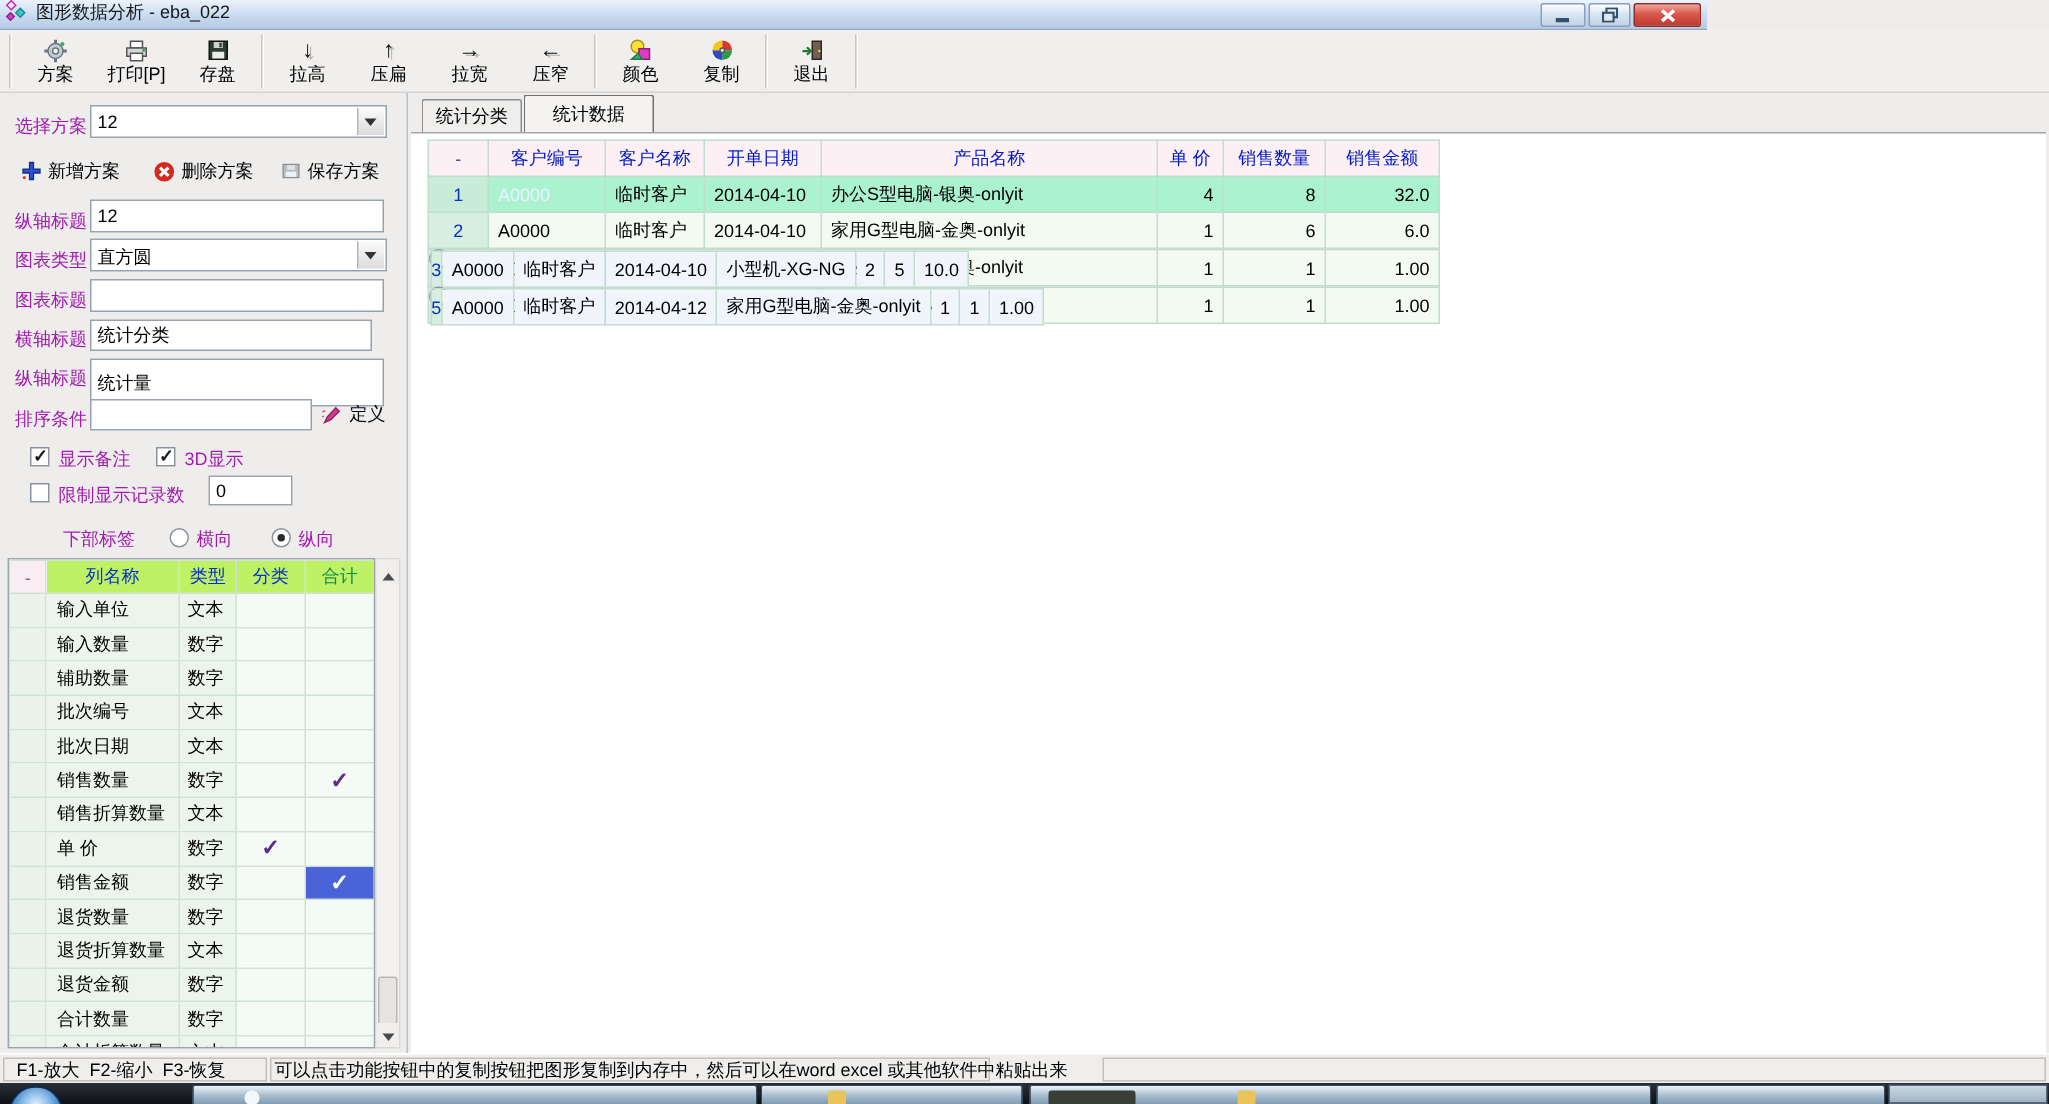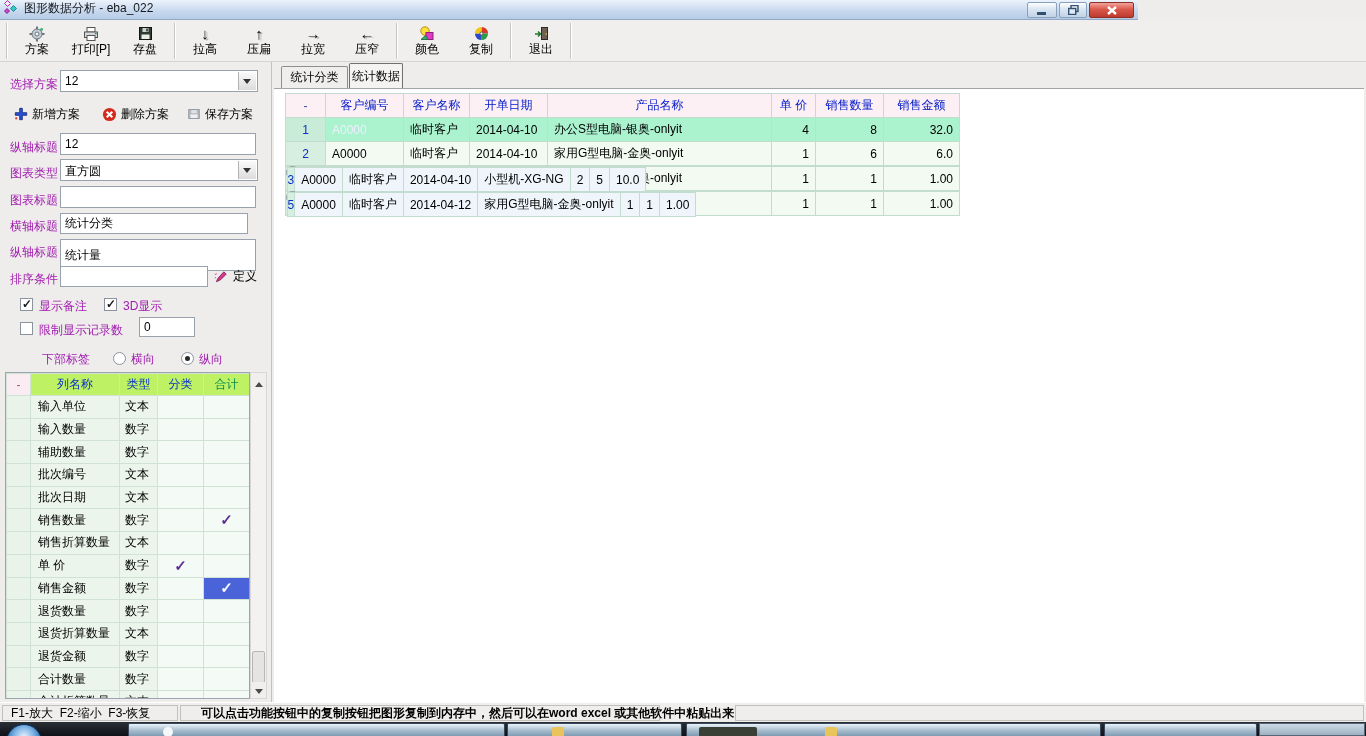--- a/index.html
+++ b/index.html
@@ -53,41 +53,41 @@
   .sbar{position:absolute;left:250px;top:310px;width:17px;height:327px;background:#f4f2f1;border:1px solid #d9d7d5;box-sizing:border-box;}
   .sb-up,.sb-down{position:absolute;left:0;width:15px;height:16px;background:#f1efee;}
   .sb-up{top:0}.sb-down{bottom:0}
   .sb-up::after{content:"";position:absolute;left:4px;top:5px;border:4px solid transparent;border-bottom:5px solid #4a4a4a;}
   .sb-down::after{content:"";position:absolute;left:4px;top:7px;border:4px solid transparent;border-top:5px solid #4a4a4a;}
   .sb-thumb{position:absolute;left:1px;top:278px;width:13px;height:32px;background:#e6e4e2;border:1px solid #b8b6b4;border-radius:2px;box-sizing:border-box;}
   
   .main{position:absolute;left:272px;top:62px;width:1094px;height:640px;background:#eeedec;}
   .tab{position:absolute;box-sizing:border-box;text-align:center;border:1px solid #8e8e8e;border-bottom:none;border-radius:2px 2px 0 0;background:#efeeed;color:#000;}
   .tab.t1{left:9px;top:4px;width:67px;height:22px;line-height:21px;}
-  .tab.t2{left:77px;top:1px;width:54px;height:25px;line-height:24px;background:#f4f3f2;border-color:#707070;z-index:2;}
+  .tab.t2{left:77px;top:1px;width:87px;height:25px;line-height:24px;background:#f4f3f2;border-color:#707070;z-index:2;}
   .content{position:absolute;left:2px;top:26px;width:1090px;height:614px;background:#fff;border-top:1px solid #a5a5a5;}
   
   .dtable{position:absolute;left:11px;top:4px;border-collapse:collapse;table-layout:fixed;}
   .dtable th,.dtable td{border:1px solid #c2ddcd;font-weight:normal;font-size:12px;overflow:hidden;white-space:nowrap;box-sizing:border-box;}
   .dtable th{height:24px;background:#fcf0f5;color:#0018c8;text-align:center;padding:0 2px;}
   .dtable th.dash{color:#3a4a9a;}
   .dtable td{height:24px;padding:0 6px;color:#000;background:#fff;}
   .dtable td.num{background:#d7efe1;color:#0a30c8;text-align:center;padding:0;}
   .dtable tr.rg td{background:#f3faf2;}
   .dtable tr.rb td{background:#eff5fb;}
   .dtable tr.rg td.num,.dtable tr.rb td.num{background:#d7efe1;}
   .dtable tr.sel td{background:#abf2cf;}
   .dtable tr.sel td.num{background:#c9ecd9;}
   .dtable td.cellsel{background:#3c55cc;color:#eef0ff;}
   .rt{text-align:right;}
   
   .statusbar{position:absolute;left:0;top:702px;width:1366px;height:20px;background:#efeeec;border-top:1px solid #ffffff;box-sizing:border-box;}
   .sseg{position:absolute;top:2px;height:16px;border:1px solid #c2c0be;box-sizing:border-box;line-height:14px;white-space:pre;color:#000;background:#efeeec;}
   .sseg.s1{left:2px;width:176px;padding-left:8px;}
-  .sseg.s2{left:180px;width:480px;padding-left:20px;font-weight:bold;}
+  .sseg.s2{left:180px;width:480px;padding-left:2px;}
   .sseg.s3{left:735px;width:629px;}
   
   .taskbar{position:absolute;left:0;top:722px;width:1366px;height:14px;background:linear-gradient(#2a2f36,#0e1116);overflow:hidden;}
   .orb{position:absolute;left:6px;top:2px;width:36px;height:36px;border-radius:50%;background:radial-gradient(circle at 50% 35%,#e8f4ff 0%,#7fb4e4 35%,#1a5ea8 70%,#0a3c78 100%);border:1px solid #08305f;box-sizing:border-box;}
   .tkbtn{position:absolute;top:1px;height:13px;background:linear-gradient(180deg,#eaf3fb,#a6bccd 55%,#809bb2);border:1px solid #39495b;border-bottom:none;border-radius:2px 2px 0 0;box-sizing:border-box;}
   .tkicon{position:absolute;top:3px;width:12px;height:10px;border-radius:2px;}
   .tray{position:absolute;left:1259px;top:1px;width:106px;height:13px;background:linear-gradient(#cdd9e4,#9fb2c2);border:1px solid #55667a;box-sizing:border-box;}
 </style>
 </head>
 <body>

